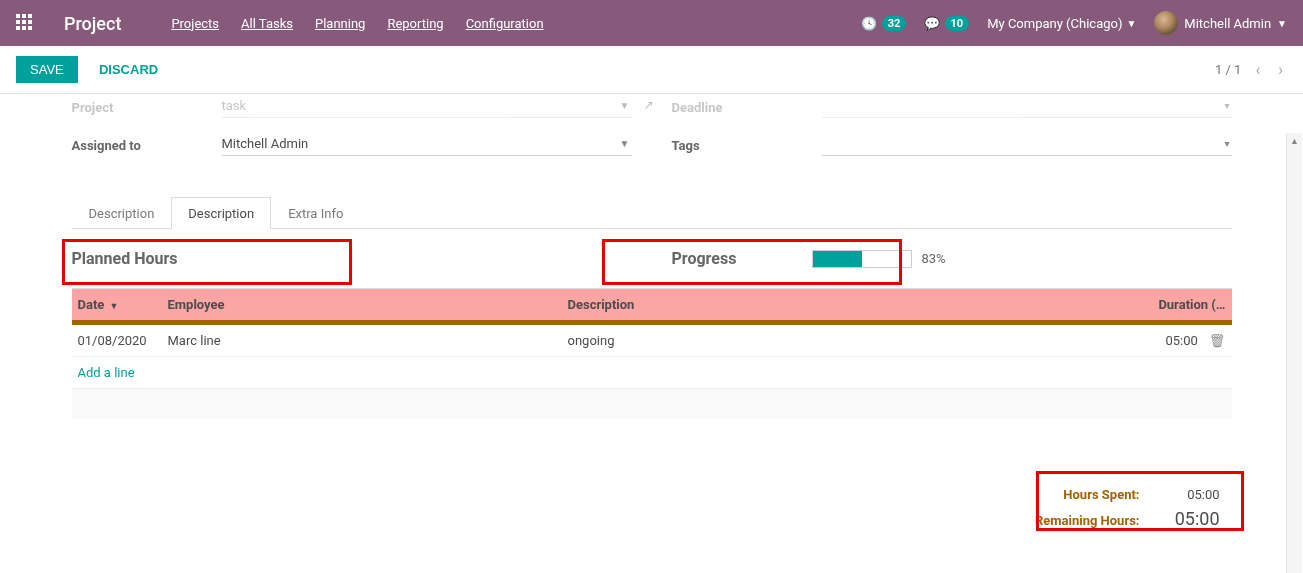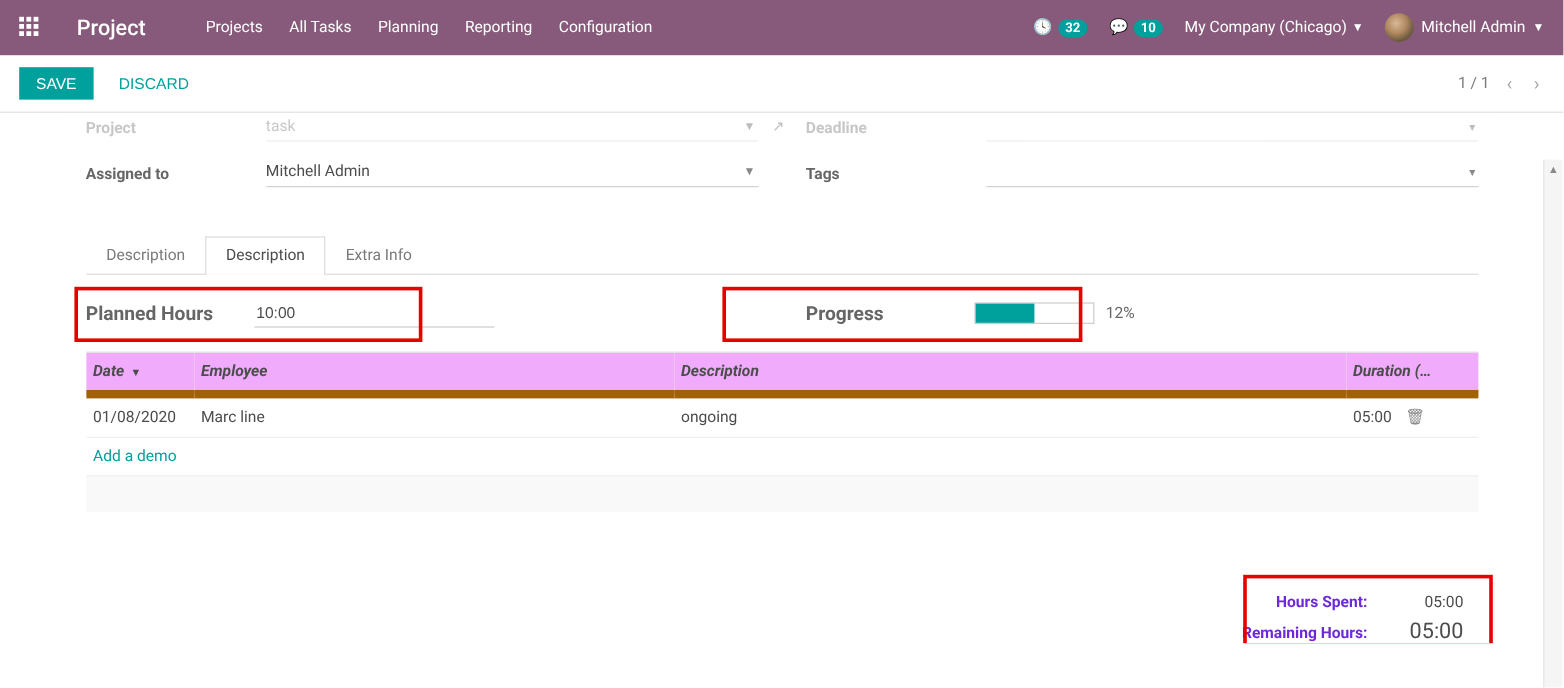--- a/index.html
+++ b/index.html
@@ -3,37 +3,37 @@
 <meta charset="utf-8">
 <style>
 * { box-sizing: border-box; margin: 0; padding: 0; }
 body { font-family: -apple-system, BlinkMacSystemFont, "Segoe UI", Roboto, Helvetica, Arial, sans-serif; font-size: 13px; color: #4c4c4c; background: #fff; width: 1303px; height: 573px; overflow: hidden; position: relative; }
 
 
 .topnav { background: #875A7B; height: 46px; display: flex; align-items: center; color: #fff; padding: 0 16px; }
 .apps-icon { width: 18px; height: 18px; display: grid; grid-template-columns: repeat(3,4px); grid-template-rows: repeat(3,4px); gap: 2px; cursor: pointer; margin-right: 30px; }
 .apps-icon span { background: #fff; width: 4px; height: 4px; }
 .brand { font-size: 18px; font-weight: 500; margin-right: 50px; }
-.nav-menu { display: flex; gap: 22px; }
+.nav-menu { display: flex; gap: 22px; text-decoration: underline; }
 .nav-menu a { color: #fff; text-decoration: none; font-size: 13px; cursor: pointer; }
 .topnav-right { margin-left: auto; display: flex; align-items: center; gap: 18px; }
 .badge-item { display: flex; align-items: center; gap: 4px; cursor: pointer; color: #fff; }
 .badge { background: #00A09D; color: #fff; border-radius: 8px; padding: 1px 6px; font-size: 11px; font-weight: bold; }
 .company { color: #fff; cursor: pointer; display: flex; align-items: center; gap: 4px; }
 .user { color: #fff; cursor: pointer; display: flex; align-items: center; gap: 6px; }
 .avatar { width: 24px; height: 24px; border-radius: 50%; background: radial-gradient(circle at 40% 35%, #d9b896 0%, #b08860 40%, #6b5940 70%); }
 .caret { font-size: 10px; }
 
 
 .control-panel { padding: 10px 16px; border-bottom: 1px solid #e0e0e0; }
 .breadcrumb { font-size: 18px; color: #7a7a7a; margin-bottom: 10px; }
 .breadcrumb a { color: #00A09D; text-decoration: none; cursor: pointer; }
 .cp-row { display: flex; justify-content: space-between; align-items: center; }
 .btn-save { background: #00A09D; color: #fff; border: none; padding: 6px 14px; font-size: 13px; cursor: pointer; text-transform: uppercase; font-weight: 500; }
-.btn-discard { color: #00A09D; background: none; border: none; padding: 6px 10px; font-size: 13px; cursor: pointer; text-transform: uppercase; font-weight: 400; margin-left: 8px; }
+.btn-discard { color: #00A09D; background: none; border: none; padding: 6px 10px; font-size: 13px; cursor: pointer; text-transform: uppercase; font-weight: 700; margin-left: 8px; }
 .pager { display: flex; align-items: center; gap: 10px; color: #7a7a7a; font-size: 13px; }
 .pager .arrow { font-size: 16px; color: #aaa; cursor: pointer; padding: 0 4px; }
 
 
 .form-container { position: relative; padding: 0 30px; height: calc(573px - 46px - 85px); overflow: hidden; }
 .form-sheet { background: #fff; max-width: 1200px; margin: 0 auto; position: relative; padding: 0 20px; }
 .form-row { display: flex; gap: 40px; }
 .form-col { flex: 1; }
 .form-group { display: flex; align-items: center; margin-bottom: 8px; min-height: 26px; }
 .form-label { width: 150px; font-weight: 700; color: #666; font-size: 13px; }
@@ -60,33 +60,33 @@
 .progress-wrap { display: flex; align-items: center; gap: 10px; }
 .progress-bar { width: 100px; height: 18px; border: 1px solid #ccc; background: #fff; }
 .progress-fill { height: 100%; background: #00A09D; }
 .progress-text { font-size: 13px; color: #666; }
 
 
 .red-box { position: absolute; border: 3px solid #e60000; pointer-events: none; }
 
 
 .ts-table { width: 100%; border-collapse: collapse; }
-.ts-table th { text-align: left; padding: 8px 6px; border-top: 1px solid #ddd; border-bottom: 7px solid #a16207; font-weight: 700; font-size: 13px; color: #4c4c4c; background: #f0abfc; font-style: italic; }
-.ts-table th:last-child, .ts-table td.dur-cell { text-align: left; }
+.ts-table th { text-align: left; padding: 8px 6px; border-top: 1px solid #ddd; border-bottom: 5px solid #a16207; font-weight: 700; font-size: 13px; color: #4c4c4c; background: #fca5a5; }
+.ts-table th:last-child, .ts-table td.dur-cell { text-align: right; }
 .ts-table td { padding: 8px 6px; border-bottom: 1px solid #eee; font-size: 13px; color: #4c4c4c; }
 .sort-caret { font-size: 9px; margin-left: 2px; }
 .trash-icon { color: #888; cursor: pointer; margin-left: 8px; font-size: 13px; }
 .add-line { color: #00A09D; cursor: pointer; }
 .ts-table tfoot td { background: #f9f9f9; border: none; height: 30px; }
 
 
 .summary { margin-top: 60px; display: flex; justify-content: flex-end; }
 .summary-box { text-align: right; padding: 8px 12px; }
 .summary-row { display: flex; justify-content: flex-end; align-items: baseline; gap: 20px; margin-bottom: 6px; }
-.summary-label { font-weight: 700; color: #6d28d9; font-size: 13px; }
+.summary-label { font-weight: 700; color: #a16207; font-size: 13px; }
 .summary-value { width: 60px; text-align: right; color: #4c4c4c; font-size: 13px; }
 .summary-value.big { font-size: 18px; font-weight: 400; }
 
 
 .scrollbar-gutter { position: absolute; right: 1px; top: 133px; width: 16px; bottom: 0; background: #f5f5f5; border-left: 1px solid #e5e5e5; }
 .scrollbar-arrow { width: 100%; height: 16px; display: flex; align-items: center; justify-content: center; font-size: 9px; color: #888; }
 </style>
 </head>
 <body>
 
@@ -202,29 +202,28 @@
     </div>
 
     <div class="timesheet-section" style="position:relative;">
 
       <div class="red-box" style="left:-10px; top:10px; width:290px; height:46px;"></div>
       <div class="red-box" style="left:530px; top:10px; width:300px; height:46px;"></div>
 
       <div class="ts-top-row">
         <div class="ts-field">
           <div class="ts-label">Planned Hours</div>
-          <input class="ts-input" value="10:00" style="">
         </div>
         <div class="ts-field">
           <div class="ts-label">Progress</div>
           <div class="progress-wrap">
             <div class="progress-bar">
               <div class="progress-fill" id="progress-fill" style="width: 50%;"></div>
             </div>
-            <span class="progress-text">12%</span>
+            <span class="progress-text">83%</span>
           </div>
         </div>
       </div>
 
       <table class="ts-table">
         <thead>
           <tr>
             <th style="width:90px">
               <span>Date</span>
               <span class="sort-caret">▼</span>
@@ -238,21 +237,21 @@
             <tr>
               <td>01/08/2020</td>
               <td>Marc line</td>
               <td>ongoing</td>
               <td class="dur-cell">05:00 <span class="trash-icon">🗑</span></td>
             </tr>
           </tbody>
         <tbody>
           <tr>
             <td colspan="4">
-              <span class="add-line">Add a demo</span>
+              <span class="add-line">Add a line</span>
             </td>
           </tr>
         </tbody>
         <tfoot>
             <tr>
               <td colspan="4"></td>
             </tr>
           </tfoot>
       </table>
 

